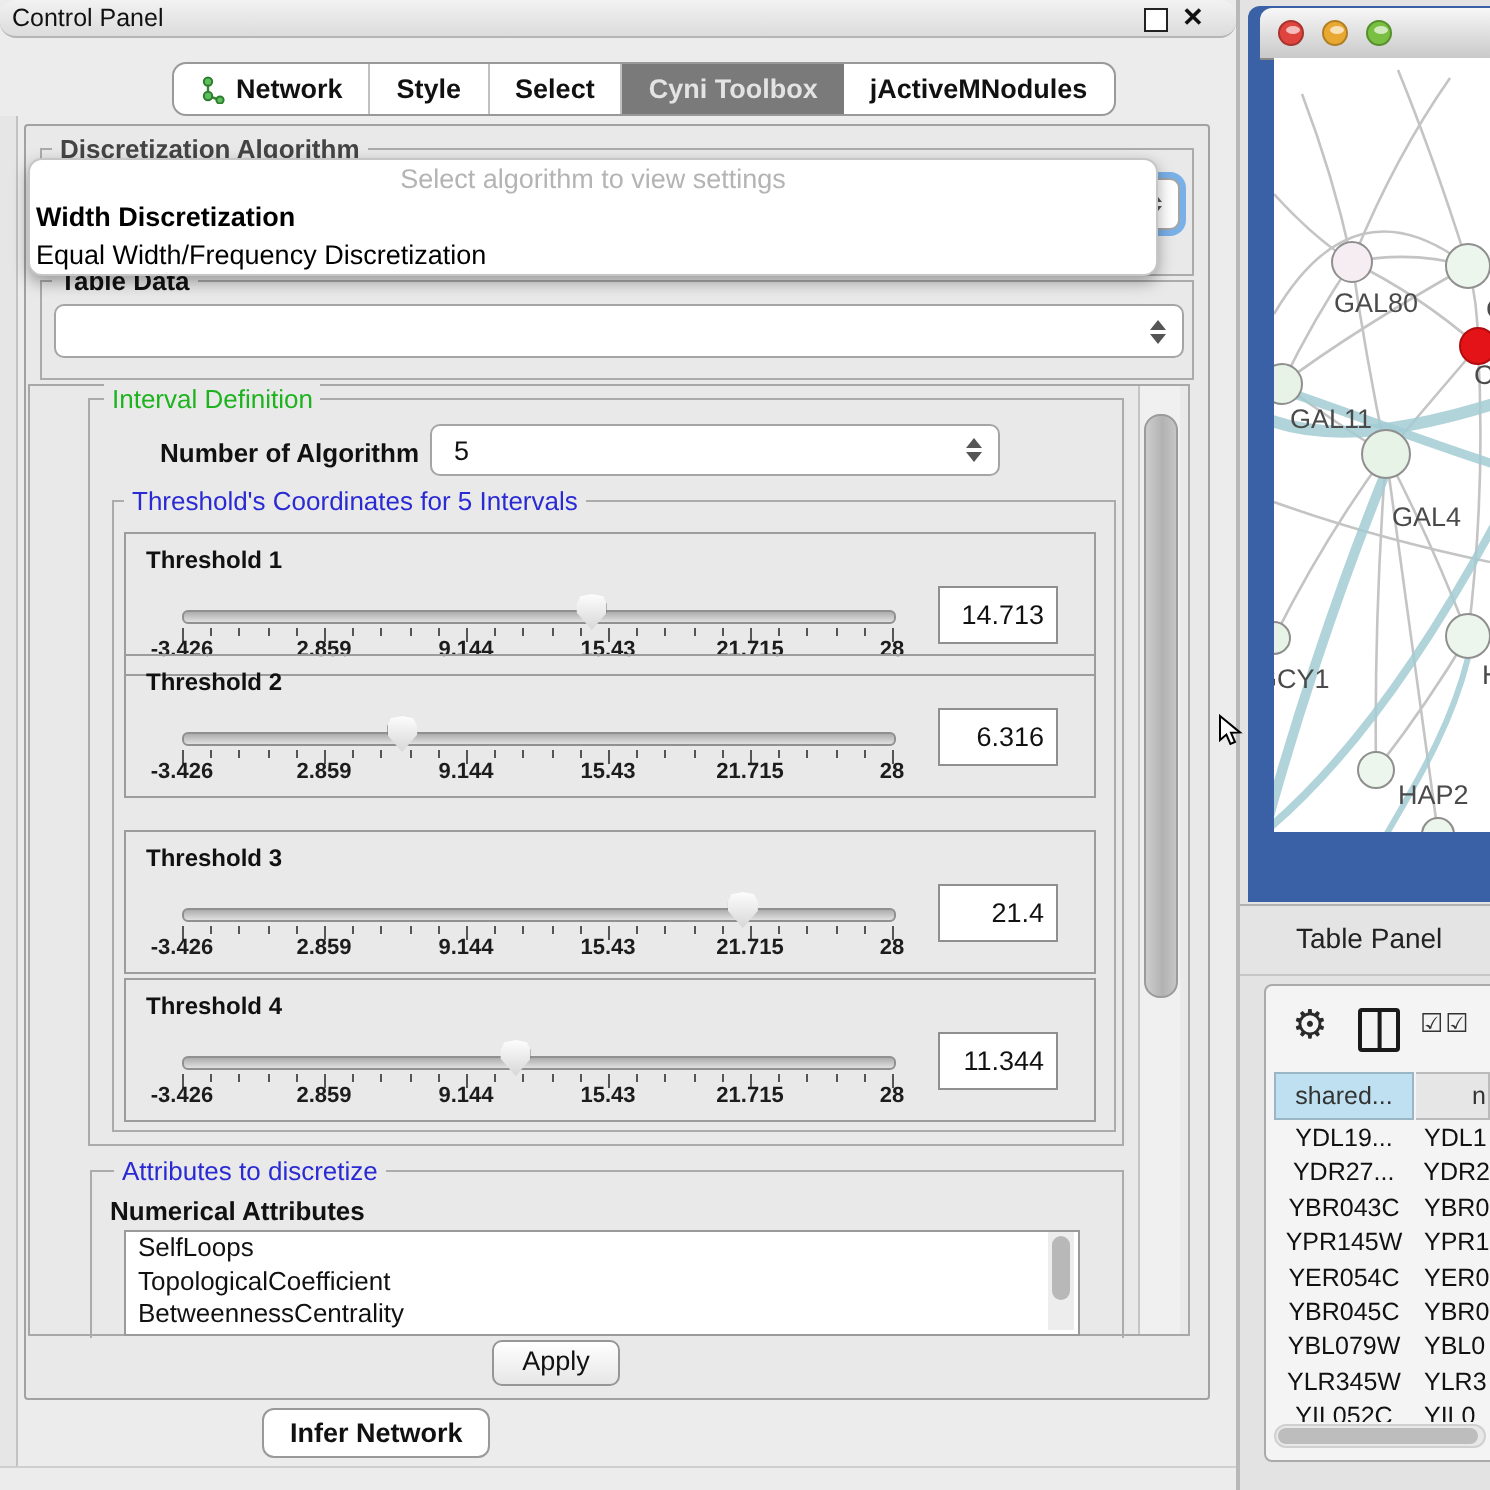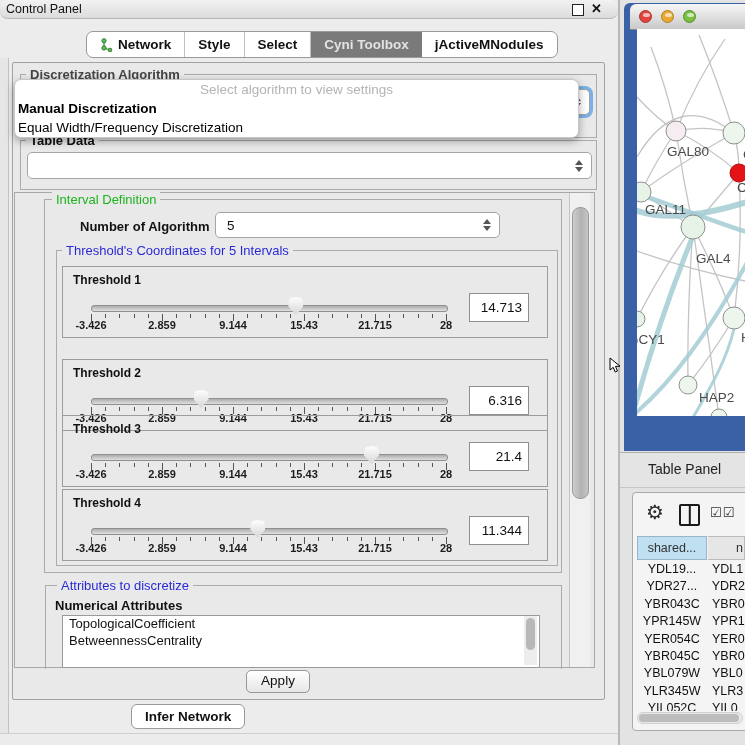--- a/index.html
+++ b/index.html
@@ -133,21 +133,21 @@
   <div class="fieldset-label" style="left:26px;top:67px;font-weight:bold;color:#444;">Discretization Algorithm</div>
   <div class="combo" style="left:28px;top:89px;width:562px;height:26px;box-shadow:0 0 0 3px #7ab0e8;z-index:5;">
     <div class="spin">
         <div class="up"></div>
         <div class="dn"></div>
       </div>
   </div>
 
   <div class="abs" id="algo-popup">
     <div class="ph">Select algorithm to view settings</div>
-    <div class="opt hl">Manual Discretization</div>
+    <div class="opt hl">Width Discretization</div>
     <div class="opt">Equal Width/Frequency Discretization</div>
   </div>
 
   <div class="abs fieldset" style="left:20px;top:140px;width:575px;height:48px;"></div>
   <div class="fieldset-label" style="left:26px;top:133px;font-weight:bold;">Table Data</div>
   <div class="combo" style="left:27px;top:152px;width:565px;height:27px;">
     <div class="spin">
         <div class="up"></div>
         <div class="dn"></div>
       </div>
@@ -204,21 +204,21 @@
         <div class="tick" style="left: 383px; top: 47px; height: 7px;"></div>
         <div class="tnum" style="left: 28px;">-3.426</div>
         <div class="tnum" style="left: 99px;">2.859</div>
         <div class="tnum" style="left: 170px;">9.144</div>
         <div class="tnum" style="left: 241px;">15.43</div>
         <div class="tnum" style="left: 312px;">21.715</div>
         <div class="tnum" style="left: 383px;">28</div>
         <div class="thumbp" style="left: 225.405px;"></div>
         <div class="vfield">14.713</div>
       </div>
-      <div class="tbox abs" style="top: 359px;">
+      <div class="tbox abs" style="top: 327px;">
         <div class="tl">Threshold 2</div>
         <div class="track"></div>
         <div class="tick" style="left: 28px; top: 47px; height: 7px;"></div>
         <div class="tick" style="left: 42.2px; top: 47px; height: 4px;"></div>
         <div class="tick" style="left: 56.4px; top: 47px; height: 4px;"></div>
         <div class="tick" style="left: 70.6px; top: 47px; height: 4px;"></div>
         <div class="tick" style="left: 84.8px; top: 47px; height: 4px;"></div>
         <div class="tick" style="left: 99px; top: 47px; height: 7px;"></div>
         <div class="tick" style="left: 113.2px; top: 47px; height: 4px;"></div>
         <div class="tick" style="left: 127.4px; top: 47px; height: 4px;"></div>
@@ -324,20 +324,21 @@
         <div class="tnum" style="left: 383px;">28</div>
         <div class="thumbp" style="left: 187.348px;"></div>
         <div class="vfield">11.344</div>
       </div>
     </div>
 
   <div class="abs fieldset" style="left:45px;top:585px;width:515px;height:83px;border-bottom:none;"></div>
   <div class="fieldset-label" style="left:57px;top:578px;color:#2a2ad4;">Attributes to discretize</div>
   <div class="abs" style="left:55px;top:598px;font-size:13px;font-weight:bold;">Numerical Attributes</div>
   <div class="abs" id="attr-list">
+      <div class="item">SelfLoops</div>
       <div class="item">TopologicalCoefficient</div>
       <div class="item">BetweennessCentrality</div>
     </div>
   <div class="abs" id="attr-scroll">
       <div class="thumb"></div>
     </div>
 
   <div class="abs" id="apply-btn">Apply</div>
 
   <div class="abs segstrip" id="bottom-tabs">

